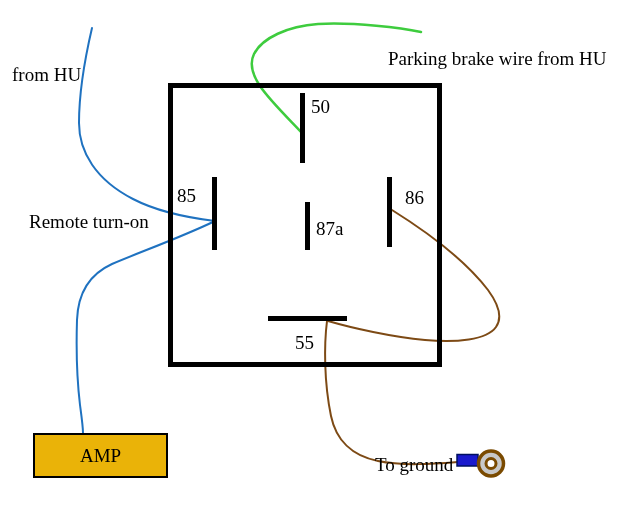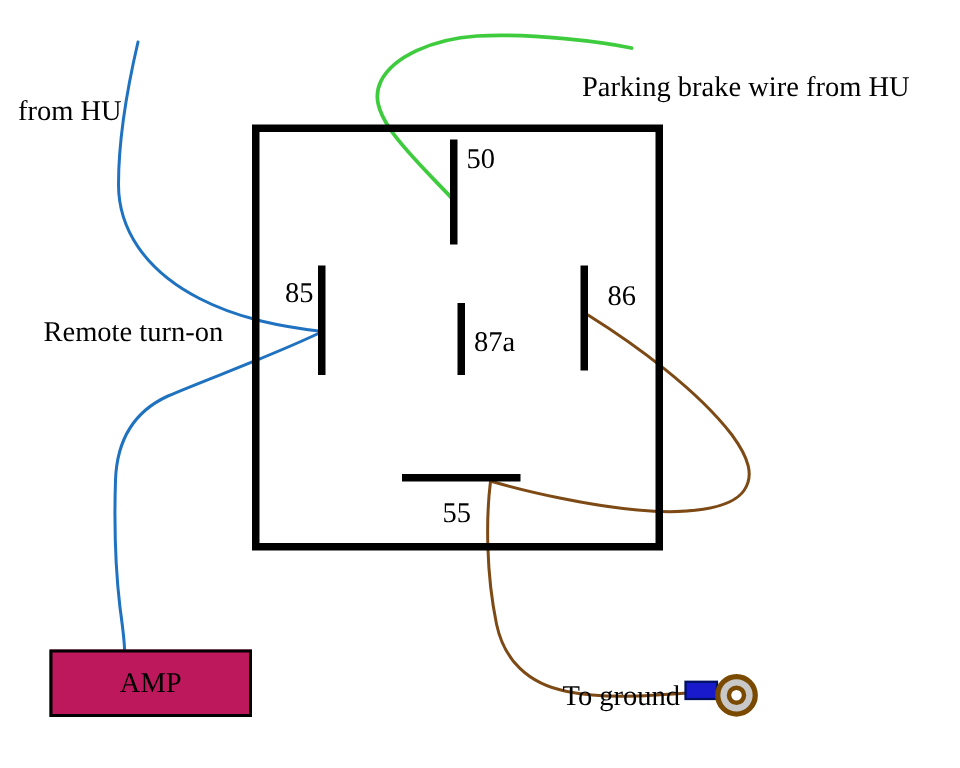--- a/index.html
+++ b/index.html
@@ -17,21 +17,21 @@
   .pin-85 {left:212px;top:177px;width:5px;height:73px;}
   .pin-87a{left:305px;top:202px;width:5px;height:48px;}
   .pin-86 {left:387px;top:177px;width:5px;height:70px;}
   .pin-87 {left:268px;top:316px;width:79px;height:5px;}
   .lbl{position:absolute;font-size:19px;line-height:1;white-space:nowrap;}
   .lbl-from-hu        {left:12px;top:23px;margin-top:42px;}
   .lbl-parking-brake  {left:388px;top:49px;}
   .lbl-remote-turn-on {left:17px;top:212px;margin-left:12px;}
   .lbl-to-ground      {left:375px;top:419px;margin-top:36px;}
   .lbl-pin-30 {left:311px;top:97px;}
-  .lbl-pin-85 {left:190px;top:186px;}
+  .lbl-pin-85 {left:177px;top:186px;}
   .lbl-pin-87a{left:316px;top:219px;}
   .lbl-pin-86 {left:405px;top:188px;}
   .lbl-pin-87 {left:295px;top:333px;}
   .amp-box{
     position:absolute;left:33px;top:433px;width:135px;height:45px;
     box-sizing:border-box;border:2px solid #000;
     display:flex;align-items:center;justify-content:center;
   }
   .amp-box .lbl{position:static;}
 </style>
@@ -65,17 +65,17 @@
   <span class="lbl lbl-pin-85">85</span>
   <span class="lbl lbl-pin-87a">87a</span>
   <span class="lbl lbl-pin-86">86</span>
   <span class="lbl lbl-pin-87">55</span>
 
   <span class="lbl lbl-from-hu">from HU</span>
   <span class="lbl lbl-parking-brake">Parking brake wire from HU</span>
   <span class="lbl lbl-remote-turn-on">Remote turn-on</span>
   <span class="lbl lbl-to-ground">To ground</span>
 
-  <div class="amp-box" style="background-color: #be185d; border-color: rgb(0, 0, 0); text-align: center;">
+  <div class="amp-box" style="background-color: #eab308; border-color: rgb(0, 0, 0); text-align: center;">
     <span class="lbl">AMP</span>
   </div>
 
 </div>
 
 </body></html>

